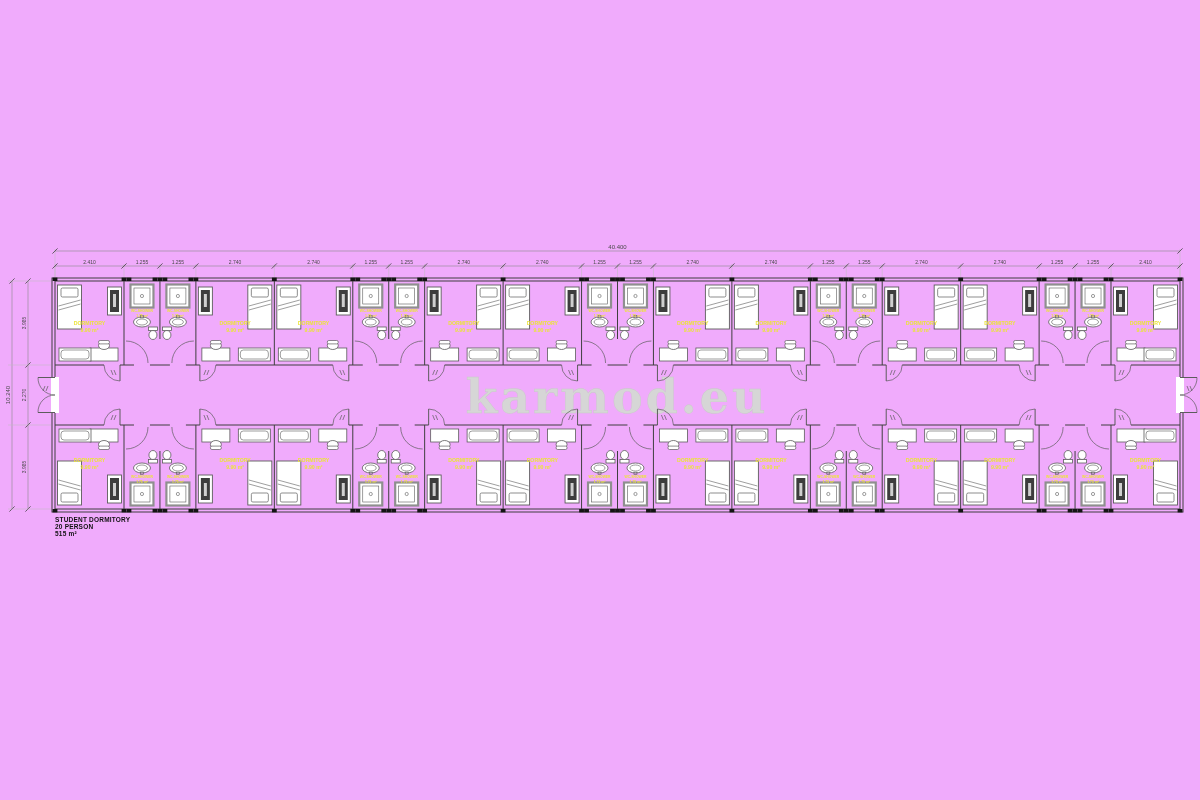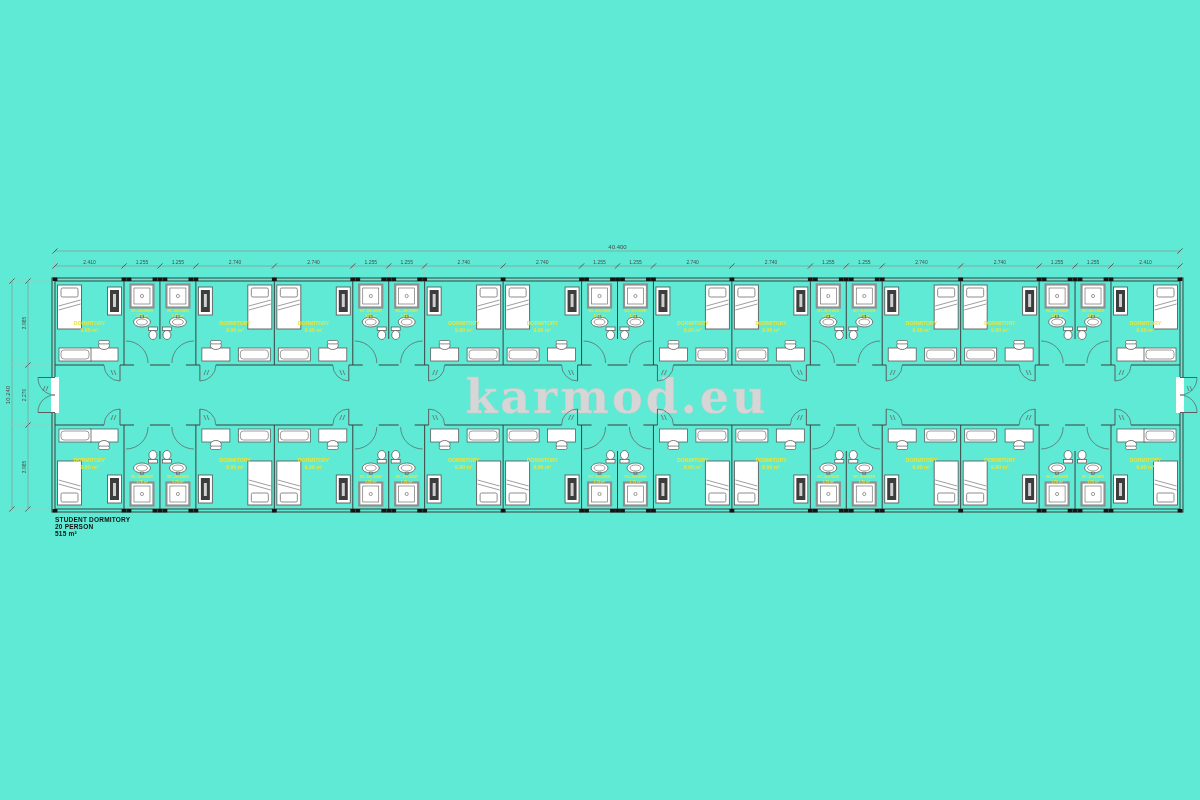--- a/index.html
+++ b/index.html
@@ -1,16 +1,16 @@
 <!DOCTYPE html>
 <html><head>
 <meta charset="utf-8">
 <style>
   html,body{margin:0;padding:0;background:#fff;}
-  .canvas{position:relative;width:1200px;height:800px;background:#5eead4;overflow:hidden;
+  .canvas{position:relative;width:1200px;height:800px;background:#f0abfc;overflow:hidden;
           font-family:"Liberation Sans",sans-serif;}
   svg{position:absolute;left:0;top:0;}
   .watermark{font-family:"DejaVu Serif",serif;font-weight:bold;font-size:46px;
              fill:#d6d6d6;stroke:#c9c9c9;stroke-width:.4;letter-spacing:3px;text-anchor:middle;}
   .title-block{position:absolute;left:55px;top:517px;font-size:6.5px;font-weight:bold;
                color:#111;line-height:6.8px;letter-spacing:.2px;}
   text.dim{font-family:"Liberation Sans",sans-serif;font-size:5px;fill:#4a4a4a;text-anchor:middle;}
   text.dimbig{font-size:6px;}
   text.room-label{font-family:"Liberation Sans",sans-serif;font-size:5.2px;font-weight:bold;
                   fill:#ebe43a;text-anchor:middle;}

